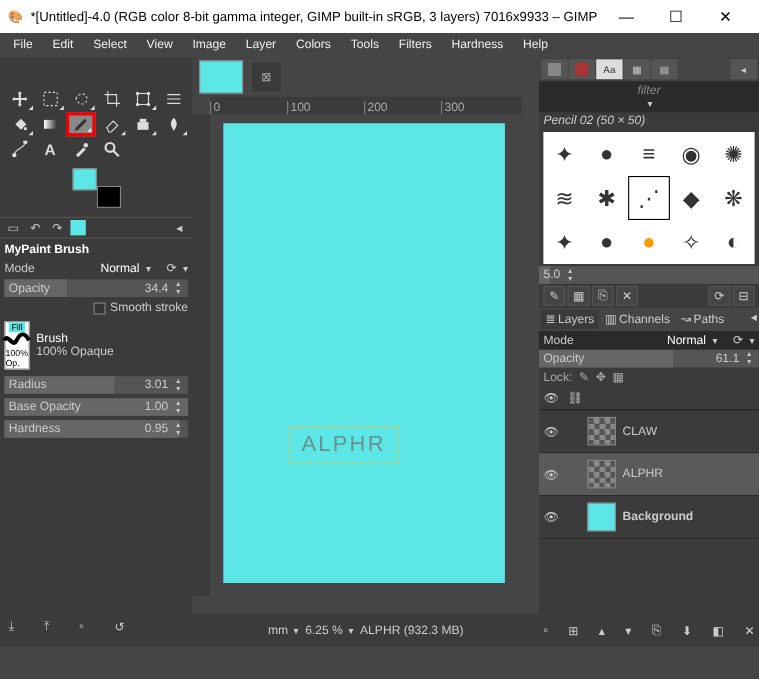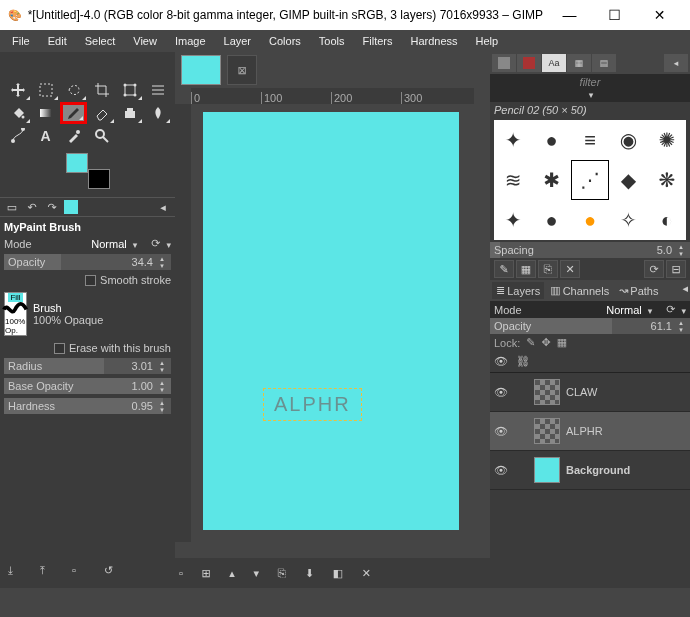--- a/index.html
+++ b/index.html
@@ -266,24 +266,20 @@
         <svg class="mark" viewBox="0 0 30 16">
             <path d="M2 8c4-8 8 8 12 0s8-8 12 0" stroke="#000" stroke-width="4" fill="none"></path>
           </svg>
         <div style="font-size:8px">100% Op.</div>
       </div>
       <div>
         <div style="color:#fff">Brush</div>
         <div>100% Opaque</div>
       </div>
     </div>
-    <div class="chk">
-        <div class="box"></div>
-        <span>Erase with this brush</span>
-      </div>
     <div class="slider">
       <div class="fill" style="width:60%"></div>
       <span class="slbl">Radius</span>
       <span class="sval">3.01</span>
       <div class="sp">
           <span>▴</span>
           <span>▾</span>
         </div>
     </div>
     <div class="slider">
@@ -363,21 +359,20 @@
         <div class="bm">❋</div>
         <div class="bm">✦</div>
         <div class="bm">●</div>
         <div class="bm" style="color:#f90">●</div>
         <div class="bm">✧</div>
         <div class="bm">◐</div>
       </div>
     </div>
     <div class="slider" style="margin:0">
       <div class="fill" style="width:5%"></div>
-      <span class="slbl">Spacing</span>
       <span class="sval">5.0</span>
       <div class="sp">
           <span>▴</span>
           <span>▾</span>
         </div>
     </div>
     <div class="iconrow">
       <div class="ib">✎</div>
       <div class="ib">▦</div>
       <div class="ib">⎘</div>
@@ -452,20 +447,25 @@
     </div>
   </div>
 </div>
 
 <div class="bottombar">
   <div class="leftbtns">
     <span class="b">⤓</span>
     <span class="b">⤒</span>
     <span class="b">▫</span>
     <span class="b">↺</span>
+  </div>
+  <div class="centerst">
+    <span><span>mm</span> <span class="arrow-down"></span></span>
+    <span><span>6.25 %</span> <span class="arrow-down"></span></span>
+    <span>ALPHR (932.3 MB)</span>
   </div>
   <div class="rightbtns">
     <span>▫</span>
     <span>⊞</span>
     <span>▴</span>
     <span>▾</span>
     <span>⎘</span>
     <span>⬇</span>
     <span>◧</span>
     <span>✕</span>

